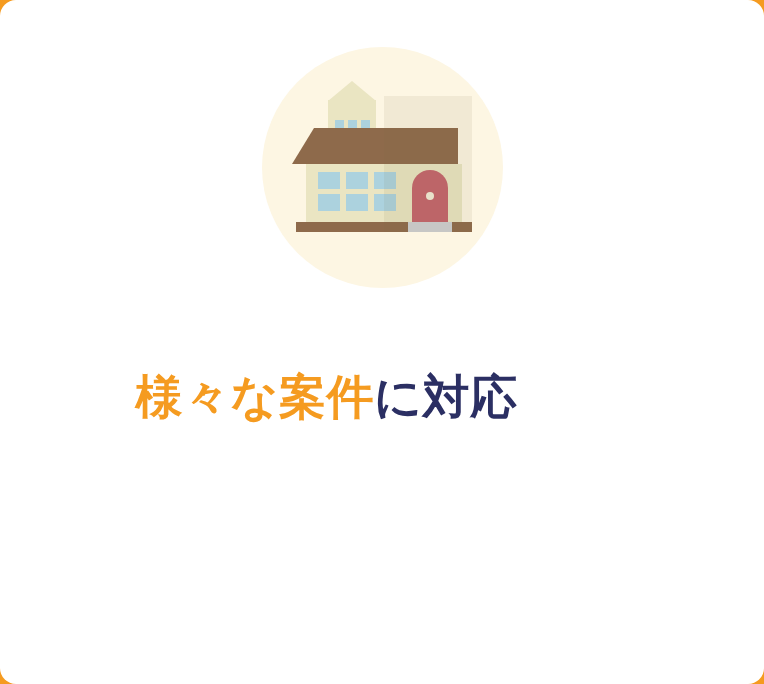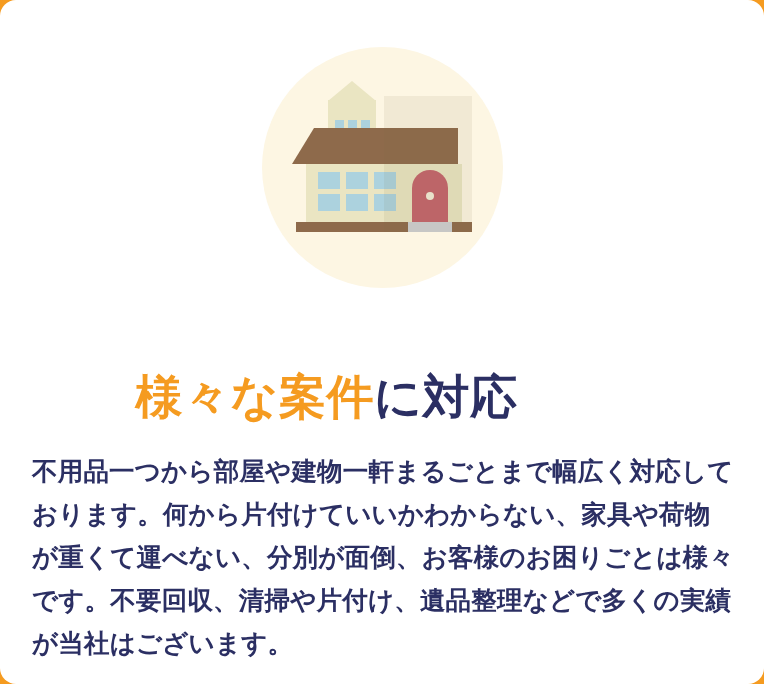--- a/index.html
+++ b/index.html
@@ -225,15 +225,14 @@
       <div class="step"></div>
 
       <div class="shade"></div>
     </div>
   </div>
 
   <h2 class="headline">
     <span class="accent">様々な案件</span><span class="base-txt">に対応</span>
   </h2>
 
-  <p class="body-copy">不用品一つから部屋や建物一軒まるごとまで幅広く対応しております。何から片付けていいかわからない、家具や荷物が重くて運べない、分別が面倒、お客様のお困りごとは様々です。不要回収、清掃や片付け、遺品整理などで多くの実績が当社はございます。</p>
 
 </div>
 
 </body></html>

